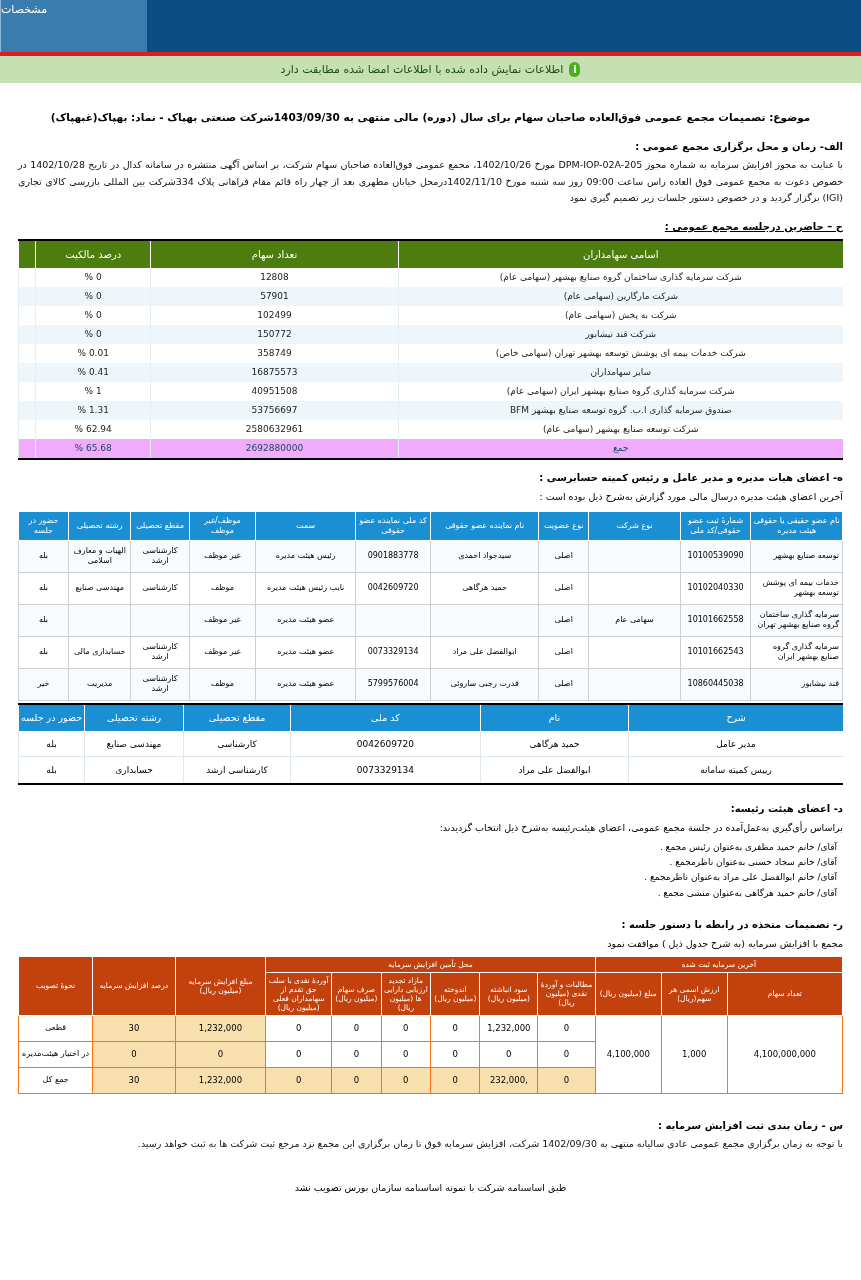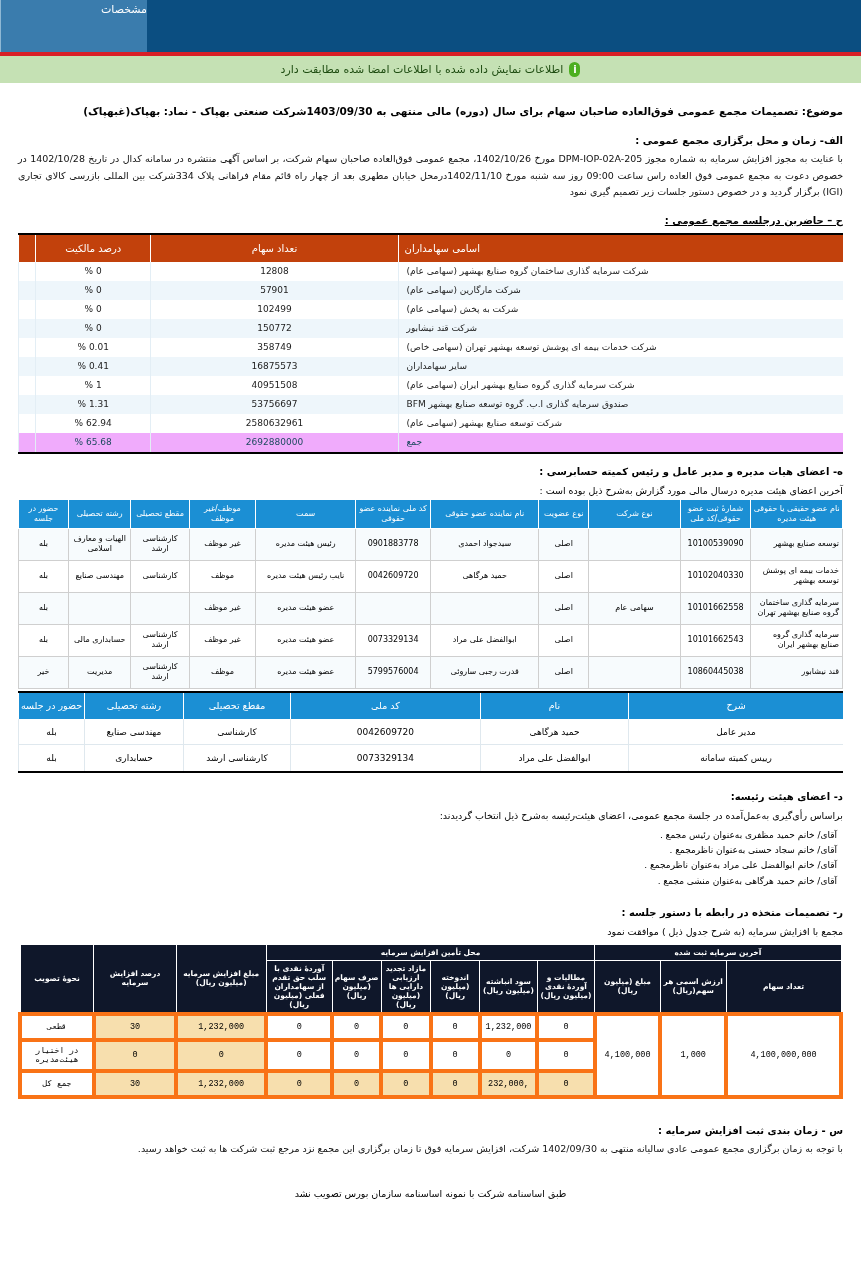--- a/index.html
+++ b/index.html
@@ -28,21 +28,21 @@
     justify-content: flex-start;
   }
   .tab {
     width: 147px;
     height: 52px;
     background: #3a7cad;
     color: #ffffff;
     font-size: 11px;
     display: flex;
     align-items: flex-start;
-    justify-content: flex-start;
+    justify-content: flex-end;
     padding-top: 3px;
     border-left: 1px solid #8fb8d4;
   }
   .redline { height: 4px; background: #d81f26; }
 
   
   .notice {
     background: #c5e1b4;
     height: 27px;
     display: flex;
@@ -81,24 +81,25 @@
     font-family: "Liberation Serif", serif;
     letter-spacing: 2px;
     transform: rotate(-8deg);
     pointer-events: none;
     z-index: 1;
     direction: ltr;
     white-space: nowrap;
   }
 
   .subject {
+    text-align: center;
     font-size: 10.5px;
     font-weight: bold;
     color: #000;
-    padding-top: 22px;
+    padding-top: 28px;
     padding-bottom: 14px;
   }
   .sec-head {
     font-size: 10px;
     font-weight: bold;
     text-align: right;
     padding: 4px 0 5px 0;
   }
   .sec-head.ul { text-decoration: underline; }
   .para {
@@ -119,38 +120,38 @@
   table {
     width: 100%;
     border-collapse: collapse;
     font-size: 9px;
     background: #fff;
   }
   .tbl-wrap { border-top: 2px solid #000; border-bottom: 2px solid #000; margin: 2px 0 4px 0; }
 
   
   .t-share th {
-    background: #c2410c;
+    background: #4d7c0f;
     color: #fff;
     font-weight: normal;
     font-size: 10px;
     height: 27px;
     border-left: 1px solid #ffffff;
     padding: 0 6px;
   }
   .t-share th:last-child { border-left: none; }
   .t-share td {
     height: 19px;
     padding: 0 8px;
     border-left: 1px solid #e3eef5;
     color: #222;
   }
   .t-share tr:nth-child(even) td { background: #eef6fb; }
   .t-share tr.total td { background: #f0abfc; color:#1b4a5e; }
-  .t-share .c-name { text-align: left; width: 54%; }
+  .t-share .c-name { text-align: center; width: 54%; }
   .t-share .c-count { text-align: center; width: 30%; }
   .t-share .c-pct { text-align: center; width: 14%; }
   .t-share .c-blank { width: 2%; }
 
   
   .t-board { font-size: 8px; }
   .t-board th {
     background: #1b8fd4;
     color: #fff;
     font-weight: normal;
@@ -185,36 +186,35 @@
     text-align: center;
     border-left: 1px solid #dfe8ee;
     border-bottom: 1px solid #dfe8ee;
     font-size: 9px;
   }
   .t-ceo tr:last-child td { border-bottom: none; }
 
   
   .t-cap { font-size: 8px; border: 1px solid #000; }
   .t-cap th {
-    background: #0f172a;
+    background: #c2410c;
     color: #fff;
-    font-weight: bold;
+    font-weight: normal;
     font-size: 7.5px;
     line-height: 1.2;
     padding: 3px 1px;
     border: 1px solid #ffffff;
     vertical-align: middle;
   }
   .t-cap td {
-    border: 4px solid #f97316;
+    border: 1px solid #f97316;
     text-align: center;
     font-size: 8.5px;
     padding: 4px 2px;
     height: 26px;
-    font-family: Liberation Mono, monospace;
   }
   .t-cap td.hl { background: #f7dfae; }
   .t-cap td.lbl { background: #ffffff; font-size: 8px; line-height:1.2; }
 
   .bullets { font-size: 9px; line-height: 1.6; text-align: right; padding-right: 6px; }
   .bullets div { padding: 0.5px 0; }
 
   .center-note { text-align: center; font-size: 9.5px; padding-top: 26px; }
 </style>
 </head>
@@ -312,21 +312,21 @@
             <td class="c-name">جمع</td>
             <td class="c-count">2692880000</td>
             <td class="c-pct">65.68 %</td>
             <td class="c-blank"></td>
           </tr>
       </tbody>
     </table>
   </div>
 
   <div class="sec-head" style="padding-top:8px">ه- اعضای هیات مدیره و مدیر عامل و رئیس کمیته حسابرسی :</div>
-  <div class="note-line" style="">آخرین اعضای هیئت مدیره درسال مالی مورد گزارش به‌شرح ذیل بوده است :</div>
+  <div class="note-line" style="padding-bottom:6px">آخرین اعضای هیئت مدیره درسال مالی مورد گزارش به‌شرح ذیل بوده است :</div>
 
   <table class="t-board">
     <thead>
       <tr>
         <th style="width:11%">نام عضو حقیقی یا حقوقی هیئت مدیره</th>
         <th style="width:8.5%">شمارۀ ثبت عضو حقوقی/کد ملی</th>
         <th style="width:11%">نوع شرکت</th>
         <th style="width:6%">نوع عضویت</th>
         <th style="width:13%">نام نماینده عضو حقوقی</th>
         <th style="width:9%">کد ملی نماینده عضو حقوقی</th>

